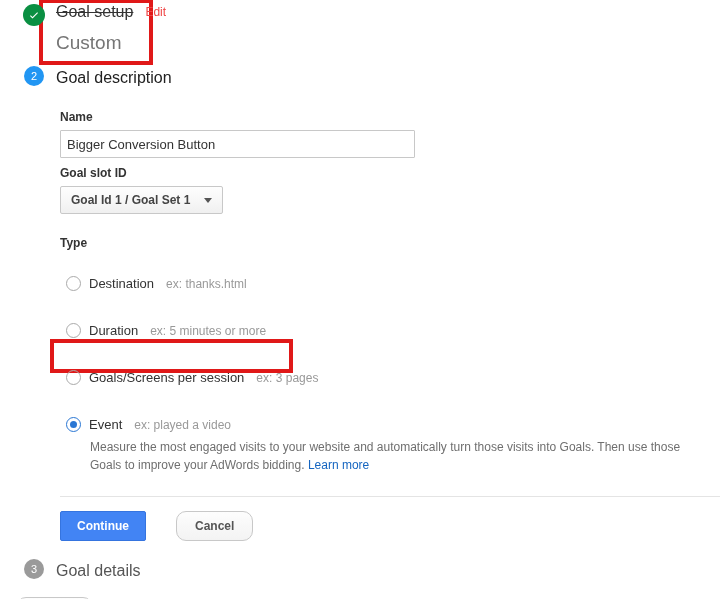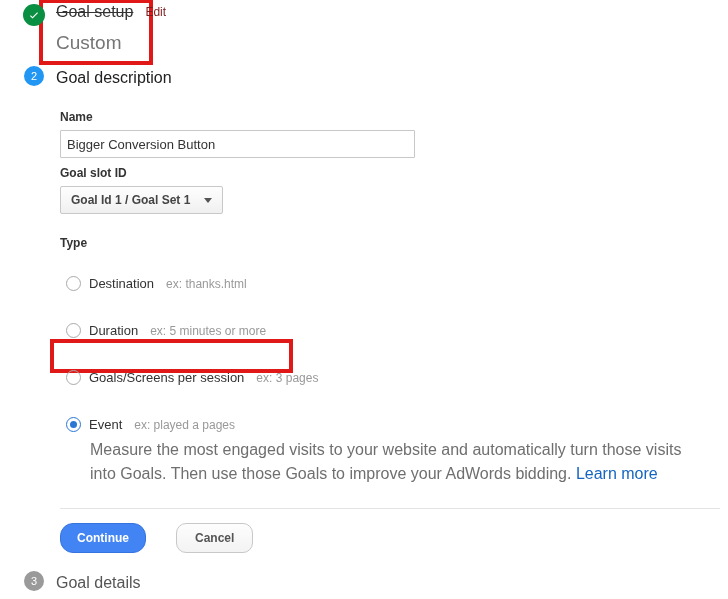--- a/index.html
+++ b/index.html
@@ -28,21 +28,21 @@
   .step-header {
     padding-left: 50px;
     display: flex;
     align-items: center;
     font-size: 16px;
     color: #212121;
     height: 24px;
     gap: 12px;
   }
   .step-header-grey { color: #777; text-align: center; }
-  .edit-link { font-size: 12px; color: #7f1d1d; cursor: pointer; }
+  .edit-link { font-size: 12px; color: #ef4444; cursor: pointer; }
   .step-sub {
     padding-left: 50px;
     font-size: 19px;
     color: #767676;
     margin-top: 8px;
   }
 
   .step-body { padding-left: 54px; padding-top: 12px; max-width: 720px; }
 
   .field-label { font-size: 12px; font-weight: bold; color: #333; margin-bottom: 6px; margin-top: 8px; }
@@ -93,29 +93,29 @@
   .radio.checked { border-color: #2a77d4; }
   .radio.checked::after {
     content: ""; width: 7px; height: 7px; border-radius: 50%; background: #2a77d4;
   }
   .radio.disabled { border-color: #ddd; }
   .radio-label { font-size: 13px; color: #333; }
   .radio-label.disabled { color: #bbb; text-decoration: line-through; }
   .radio-hint { font-size: 12px; color: #999; margin-left: 4px; }
   .radio-hint.disabled { color: #ccc; }
 
-  .smart-desc { font-size: 16px; color: #6f6f6f; line-height: 1.5; padding-left: 30px; max-width: 650px; }
+  .smart-desc { font-size: 12px; color: #6f6f6f; line-height: 1.5; padding-left: 30px; max-width: 650px; }
   .learn-more { color: #1565c0; cursor: pointer; }
 
   .rule-hr { border: none; border-top: 1px solid #e4e4e4; margin: 22px 0 14px 0; max-width: 660px; }
 
   .btn-row { display: flex; gap: 30px; padding-bottom: 6px; }
   .btn-primary {
     background: #4284f4; color: #fff;
-    border: 1px solid #3574df; border-radius: 13px;
+    border: 1px solid #3574df; border-radius: 2px;
     font-size: 12px; font-weight: bold;
     padding: 7px 16px; cursor: pointer;
   }
   .btn-secondary {
     background: linear-gradient(#fdfdfd,#f3f3f3); color: #555;
     border: 1px solid #c8c8c8; border-radius: 10px;
     font-size: 12px; font-weight: bold;
     padding: 7px 18px; cursor: pointer;
   }
 
@@ -185,21 +185,21 @@
 
       <div class="radio-row">
         <span class="radio"></span>
         <span class="radio-label">Goals/Screens per session</span>
         <span class="radio-hint">ex: 3 pages</span>
       </div>
 
       <div class="radio-row">
         <span class="radio checked"></span>
         <span class="radio-label">Event</span>
-        <span class="radio-hint">ex: played a pages</span>
+        <span class="radio-hint">ex: played a video</span>
       </div>
 
 
       <div class="smart-desc">
         <span>Measure the most engaged visits to your website and automatically turn those visits into Goals. Then use those Goals to improve your AdWords bidding. </span><span class="learn-more">Learn more</span>
       </div>
 
       <hr class="rule-hr">
 
       <div class="btn-row">

